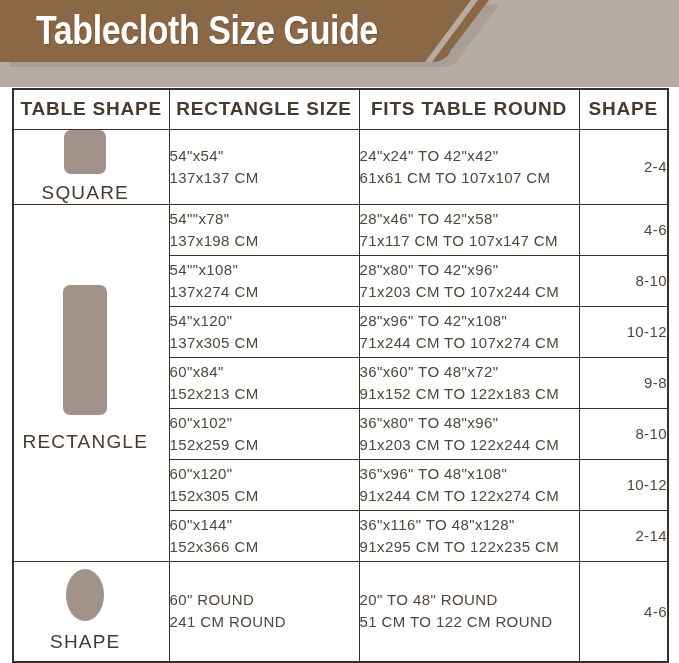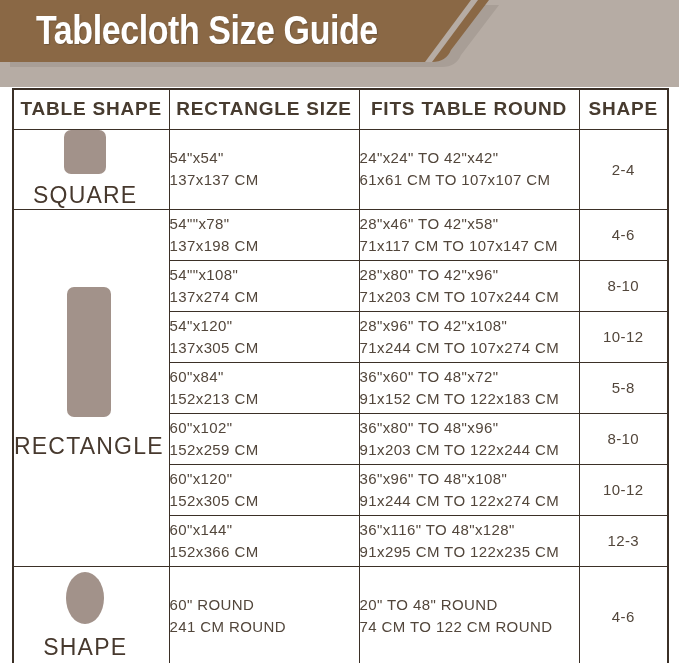--- a/index.html
+++ b/index.html
@@ -35,39 +35,39 @@
 
   th {
     font-size:19px; font-weight:bold; letter-spacing:0.8px;
     color:#473b2f; text-align:center;
   }
   td { font-size:15px; color:#52463b; letter-spacing:0.4px; }
 
   .cell-lines { line-height:22px; }
   .cloth-cell { padding-left:33px; text-align:left; }
   .fits-cell  { padding-left:14px; text-align:left; }
-  .seats-cell { text-align:center; }
+  .seats-cell { text-align:right; }
 
   .shape-cell { text-align:center; }
   .shape-wrap { display:inline-block; padding-right:12px; }
   .shape-wrap-rect { transform:translateY(-14px); }
   .shape-square {
     width:42px; height:44px; background:#a2928a; border-radius:7px;
     margin:0 auto 8px auto;
   }
   .shape-rect {
     width:44px; height:130px; background:#a2928a; border-radius:7px;
     margin:0 auto 16px auto;
   }
   .shape-round {
     width:38px; height:52px; background:#a2928a; border-radius:50%;
     margin:0 auto 10px auto;
   }
   .shape-label {
-    font-size:23px; letter-spacing:1.2px; color:#47392e; font-weight:normal;
+    font-size:19px; letter-spacing:1.2px; color:#47392e; font-weight:normal;
   }
 </style>
 </head>
 <body>
 
 <div class="banner">
   <svg width="679" height="73" viewBox="0 0 679 73">
 
     <path d="M10 5 L499 5 L461 55 Q456 67 442 67 L10 67 Z" fill="#a89e96"></path>
 
@@ -176,21 +176,21 @@
         <div>60"x84"</div>
         <div>152x213 CM</div>
       </div>
     </td>
     <td class="fits-cell">
       <div class="cell-lines">
         <div>36"x60" TO 48"x72"</div>
         <div>91x152 CM TO 122x183 CM</div>
       </div>
     </td>
-    <td class="seats-cell">5-8</td>
+    <td class="seats-cell">9-8</td>
   </tr>
 
   <tr class="r-rect">
     <td class="cloth-cell">
       <div class="cell-lines">
         <div>60"x102"</div>
         <div>152x259 CM</div>
       </div>
     </td>
     <td class="fits-cell">
@@ -224,38 +224,38 @@
         <div>60"x144"</div>
         <div>152x366 CM</div>
       </div>
     </td>
     <td class="fits-cell">
       <div class="cell-lines">
         <div>36"x116" TO 48"x128"</div>
         <div>91x295 CM TO 122x235 CM</div>
       </div>
     </td>
-    <td class="seats-cell">12-3</td>
+    <td class="seats-cell">2-14</td>
   </tr>
 
   <tr class="r-round">
     <td class="shape-cell">
       <div class="shape-wrap">
         <div class="shape-round"></div>
         <div class="shape-label">SHAPE</div>
       </div>
     </td>
     <td class="cloth-cell">
       <div class="cell-lines">
         <div>60" ROUND</div>
         <div>241 CM ROUND</div>
       </div>
     </td>
     <td class="fits-cell">
       <div class="cell-lines">
         <div>20" TO 48" ROUND</div>
-        <div>74 CM TO 122 CM ROUND</div>
+        <div>51 CM TO 122 CM ROUND</div>
       </div>
     </td>
     <td class="seats-cell">4-6</td>
   </tr>
 </tbody>
   </table>
 
 </body></html>

